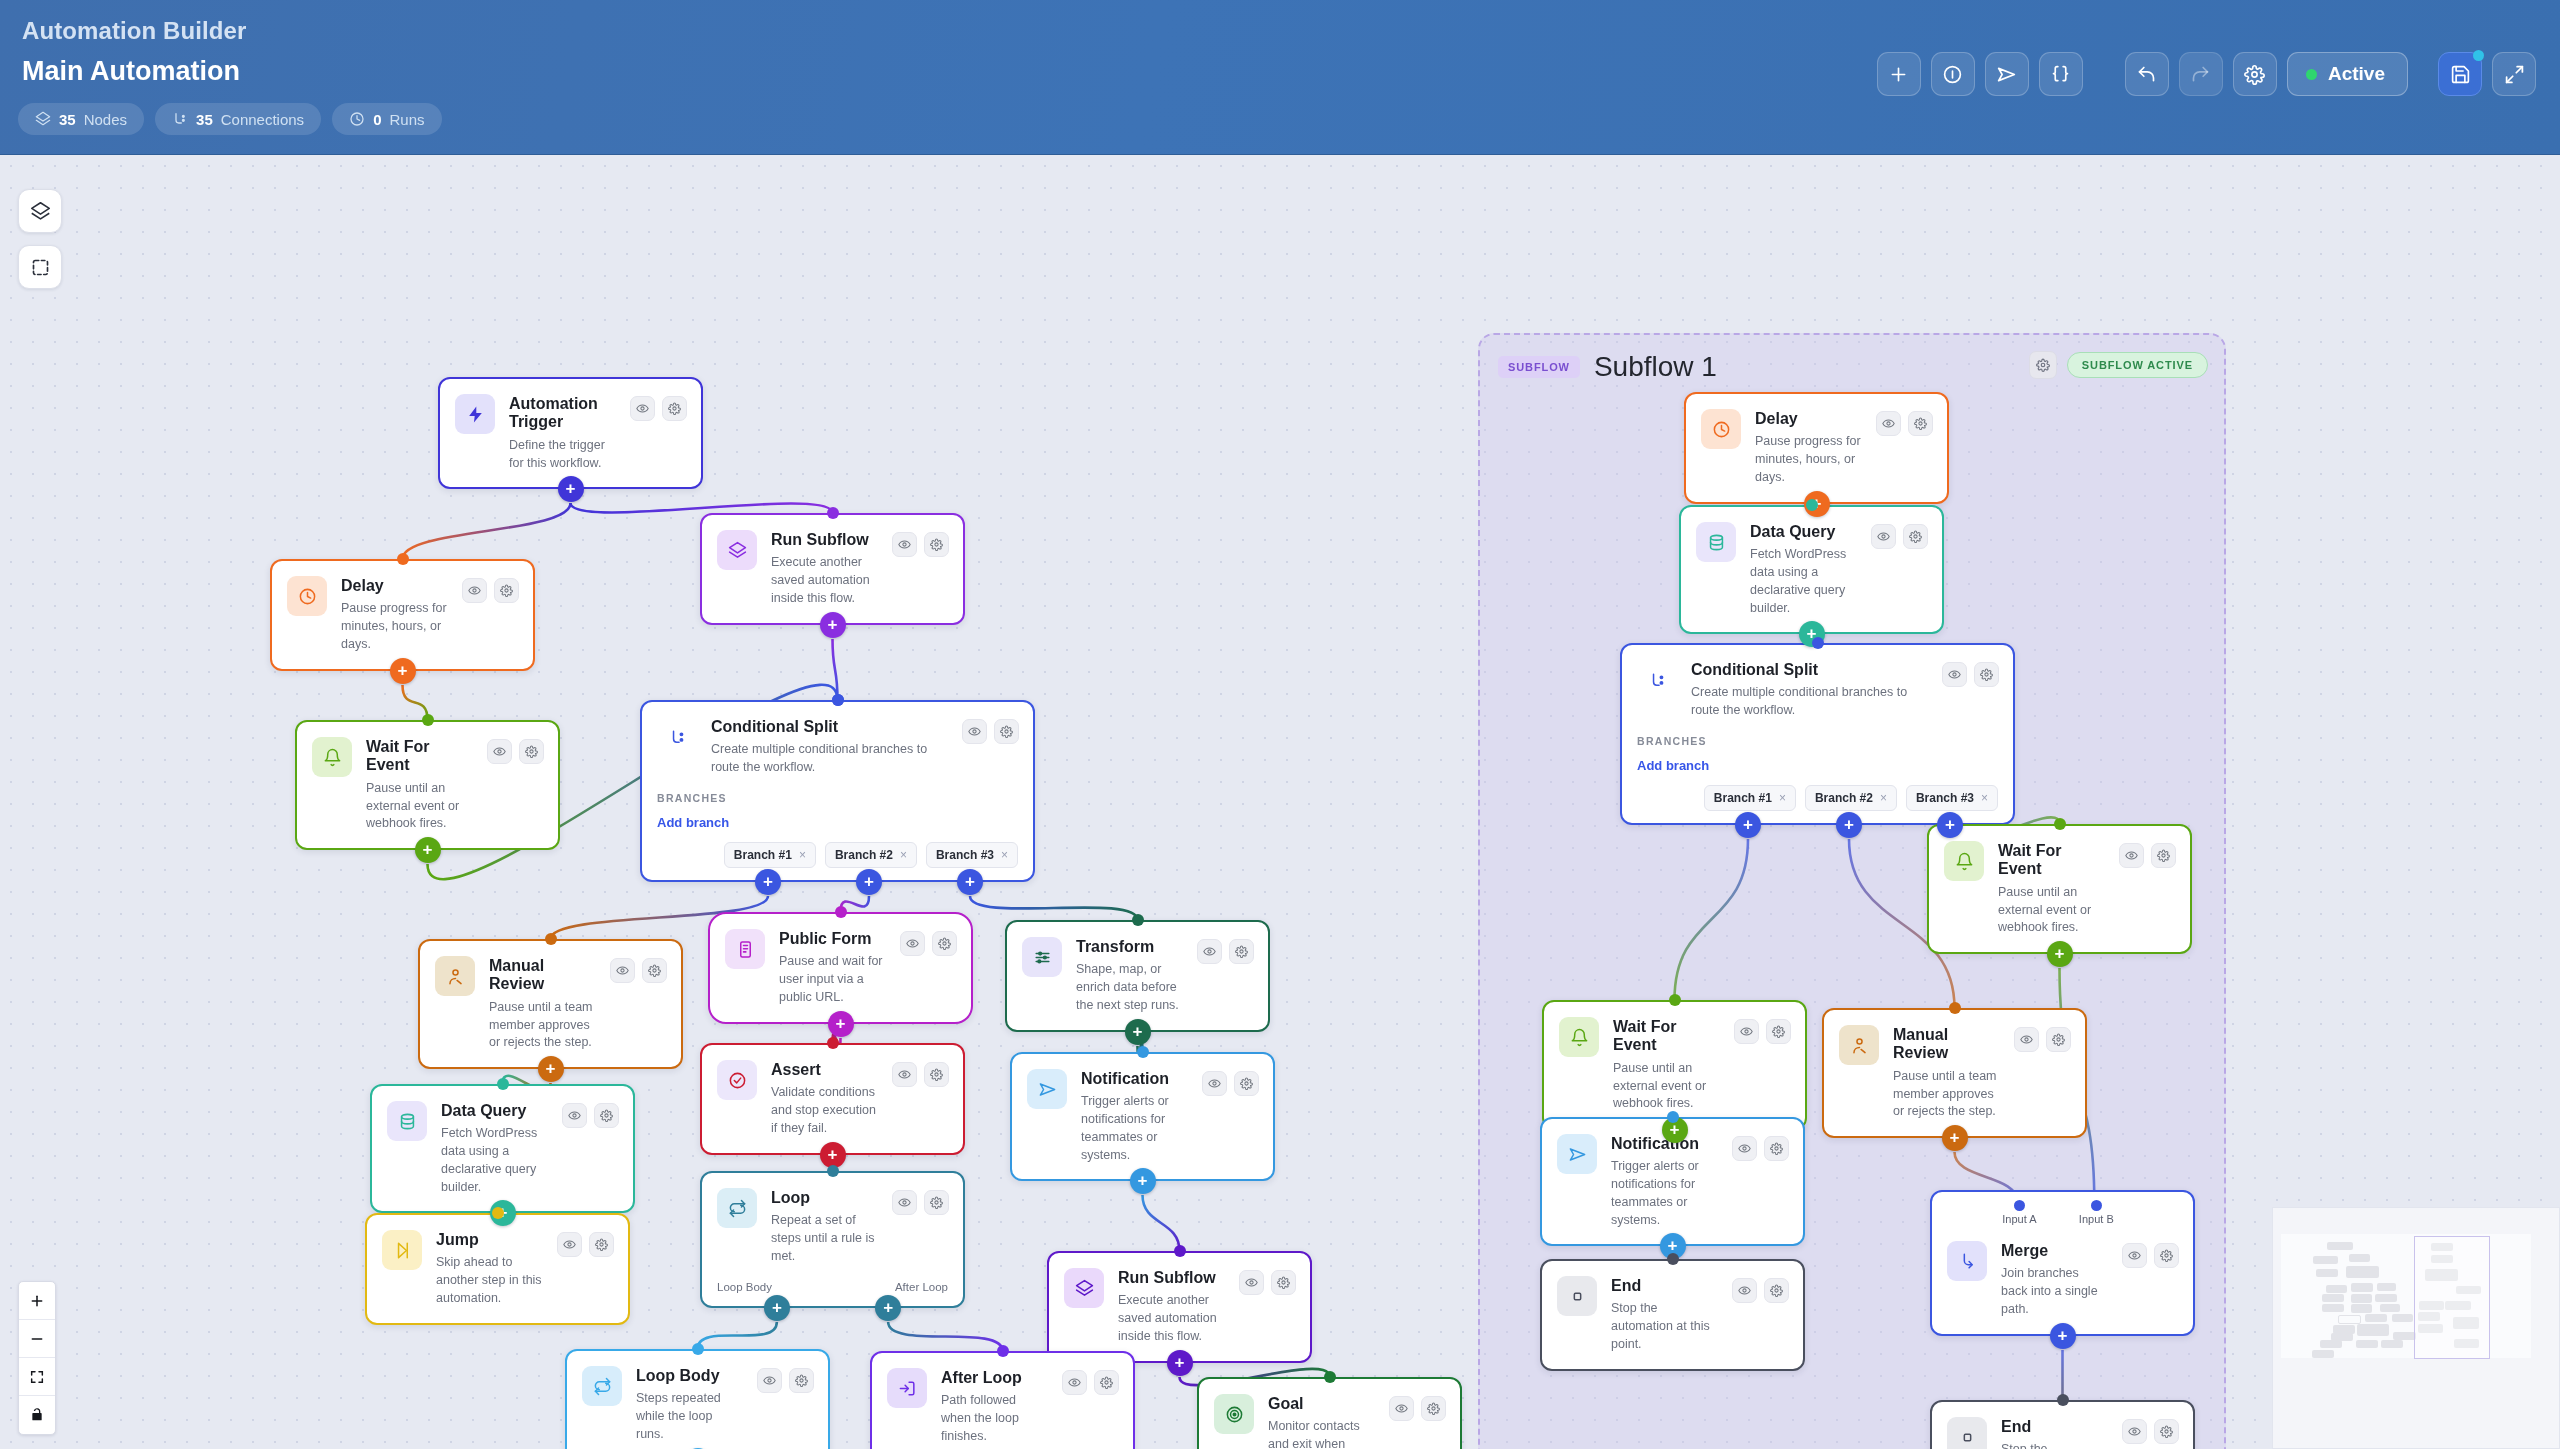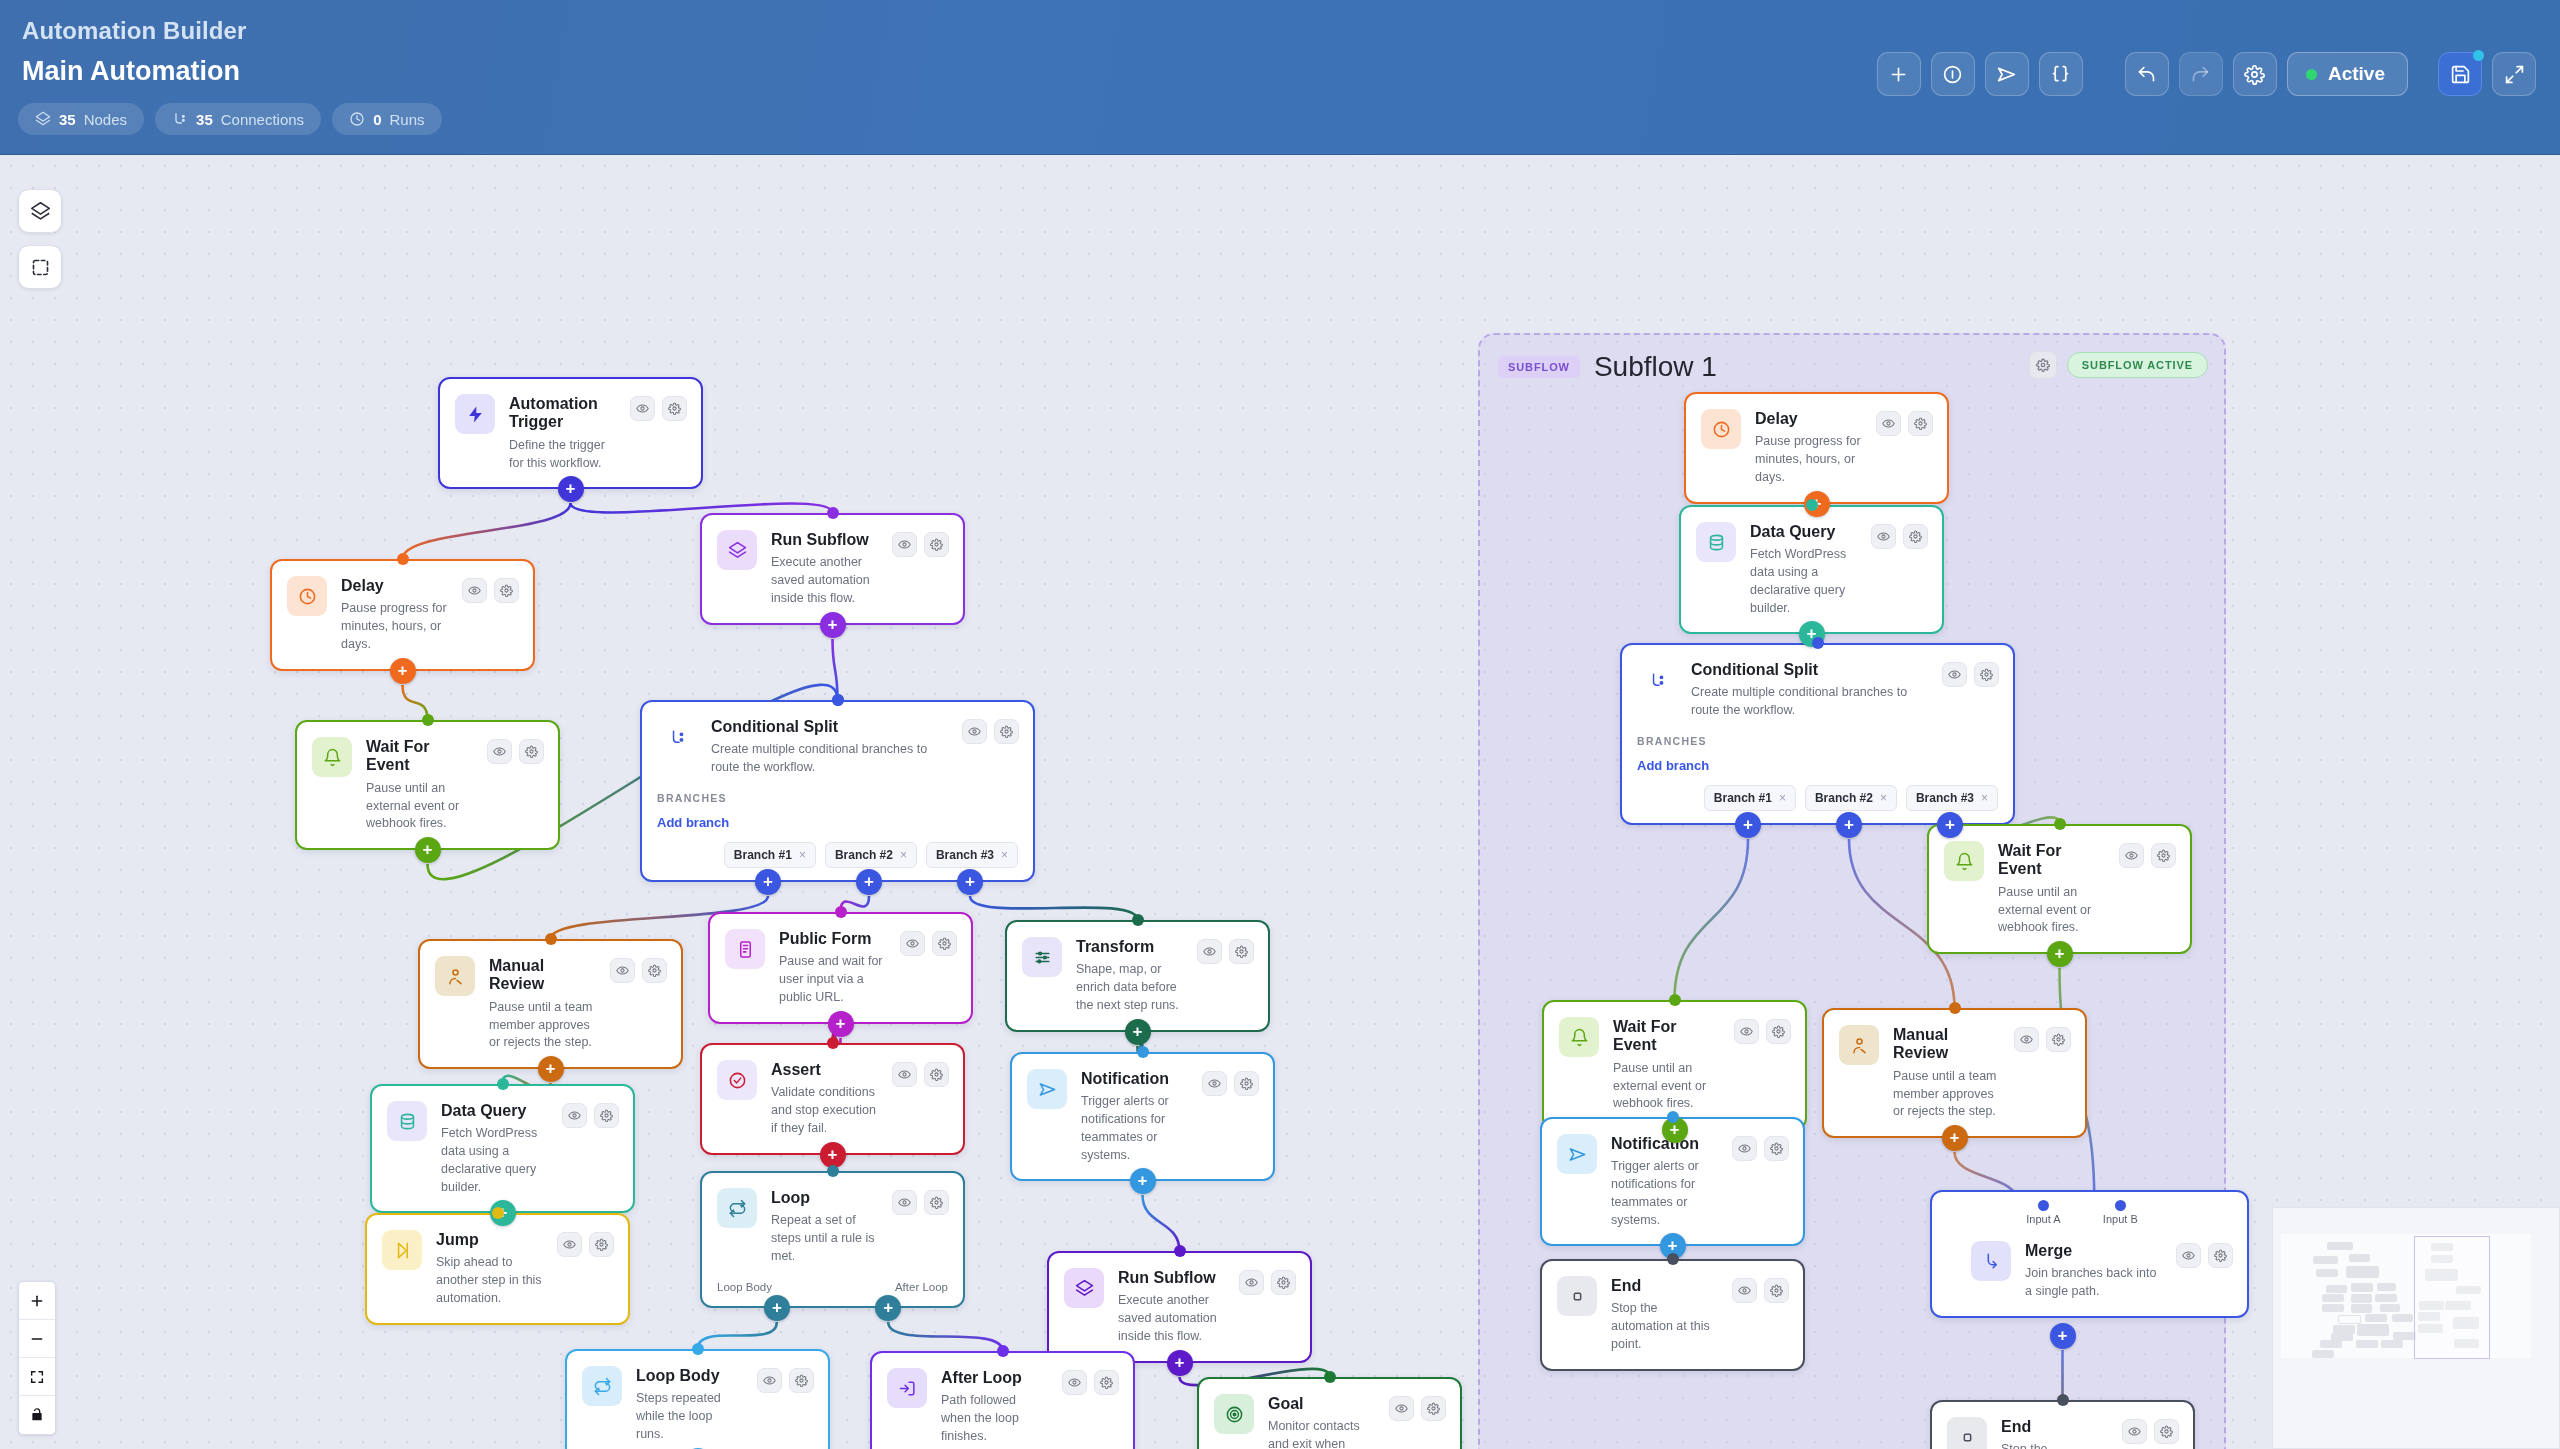--- a/index.html
+++ b/index.html
@@ -678,21 +678,21 @@
                 <span style="display:flex">
                   <svg viewBox="0 0 24 24" fill="none" stroke="currentColor" stroke-width="1.9">
                     <circle cx="12" cy="12" r="3"></circle>
                     <path d="M19.4 15a1.6 1.6 0 0 0 .3 1.8l.1.1a2 2 0 1 1-2.8 2.8l-.1-.1a1.6 1.6 0 0 0-2.7 1.1V21a2 2 0 1 1-4 0v-.1A1.6 1.6 0 0 0 7.5 19.4l-.1.1a2 2 0 1 1-2.8-2.8l.1-.1A1.6 1.6 0 0 0 3.6 14H3a2 2 0 1 1 0-4h.1A1.6 1.6 0 0 0 4.6 8.5l-.1-.1a2 2 0 1 1 2.8-2.8l.1.1A1.6 1.6 0 0 0 10 4.6V4a2 2 0 1 1 4 0v.1a1.6 1.6 0 0 0 2.5 1.5l.1-.1a2 2 0 1 1 2.8 2.8l-.1.1a1.6 1.6 0 0 0 1.1 2.7H21a2 2 0 1 1 0 4h-.1a1.6 1.6 0 0 0-1.5 1z"></path>
                   </svg>
                 </span>
               </div>
             </div>
           </div>
         </div>
-        <div class="node" id="node-n7" style="left: 708px; top: 757px; width: 265px; border-color: rgb(181, 32, 202);">
+        <div class="node" id="node-n7" style="left: 708px; top: 757px; width: 265px; border-color: rgb(181, 32, 202); border-radius: 18px;">
           <div class="node-body">
             <div class="node-ic" style="background:#f1e1fa;color:#b520ca">
               <svg viewBox="0 0 24 24" fill="none" stroke="currentColor" stroke-width="1.9" stroke-linecap="round" stroke-linejoin="round">
                 <rect x="6" y="2.5" width="12" height="19" rx="2"></rect>
                 <line x1="9.5" y1="7" x2="14.5" y2="7"></line>
                 <line x1="9.5" y1="11" x2="14.5" y2="11"></line>
                 <line x1="9.5" y1="15" x2="12.5" y2="15"></line>
               </svg>
             </div>
             <div class="node-txt" style="">
@@ -1286,21 +1286,21 @@
                 <span style="display:flex">
                   <svg viewBox="0 0 24 24" fill="none" stroke="currentColor" stroke-width="1.9">
                     <circle cx="12" cy="12" r="3"></circle>
                     <path d="M19.4 15a1.6 1.6 0 0 0 .3 1.8l.1.1a2 2 0 1 1-2.8 2.8l-.1-.1a1.6 1.6 0 0 0-2.7 1.1V21a2 2 0 1 1-4 0v-.1A1.6 1.6 0 0 0 7.5 19.4l-.1.1a2 2 0 1 1-2.8-2.8l.1-.1A1.6 1.6 0 0 0 3.6 14H3a2 2 0 1 1 0-4h.1A1.6 1.6 0 0 0 4.6 8.5l-.1-.1a2 2 0 1 1 2.8-2.8l.1.1A1.6 1.6 0 0 0 10 4.6V4a2 2 0 1 1 4 0v.1a1.6 1.6 0 0 0 2.5 1.5l.1-.1a2 2 0 1 1 2.8 2.8l-.1.1a1.6 1.6 0 0 0 1.1 2.7H21a2 2 0 1 1 0 4h-.1a1.6 1.6 0 0 0-1.5 1z"></path>
                   </svg>
                 </span>
               </div>
             </div>
           </div>
         </div>
-        <div class="node" id="node-s8" style="left: 1930px; top: 1035px; width: 319px; border-color: rgb(59, 86, 224); padding-left: 24px;">
+        <div class="node" id="node-s8" style="left: 1930px; top: 1035px; width: 265px; border-color: rgb(59, 86, 224);">
           <div class="ioports">
             <span class="ioport-dot" style="left:81.95px"></span>
             <span class="ioport-lbl" style="left:87.45px">Input A</span>
             <span class="ioport-dot" style="left:158.8px"></span>
             <span class="ioport-lbl" style="left:164.3px">Input B</span>
           </div>
           <div class="node-body">
             <div class="node-ic" style="background:#e2e1fb;color:#3b56e0">
               <svg viewBox="0 0 24 24" fill="none" stroke="currentColor" stroke-width="1.9" stroke-linecap="round" stroke-linejoin="round">
                 <path d="M8 3v8a5 5 0 0 0 5 5h4"></path>

